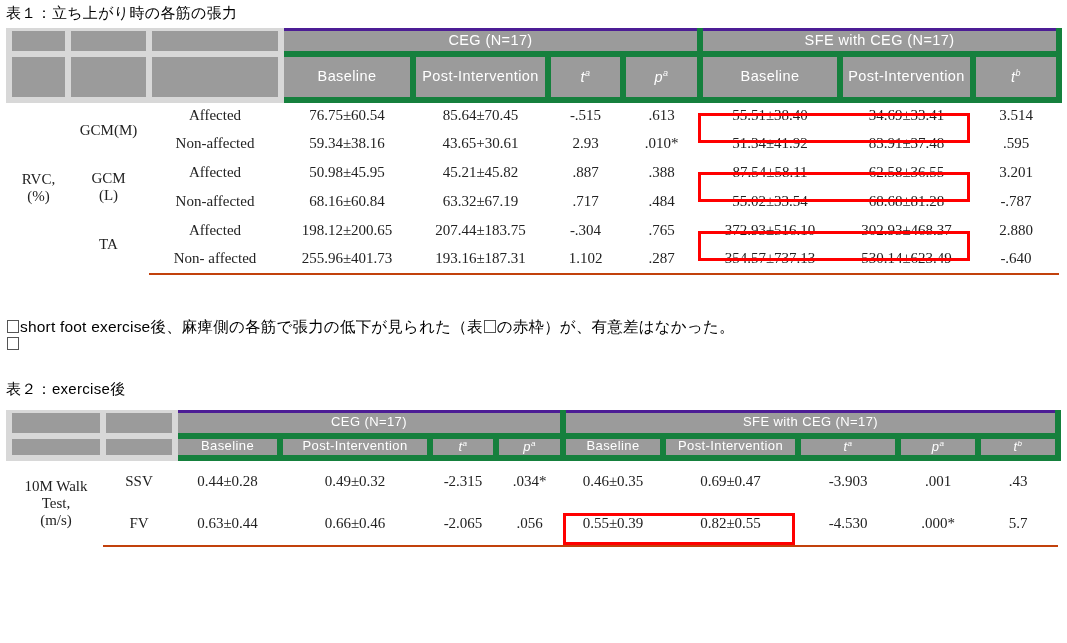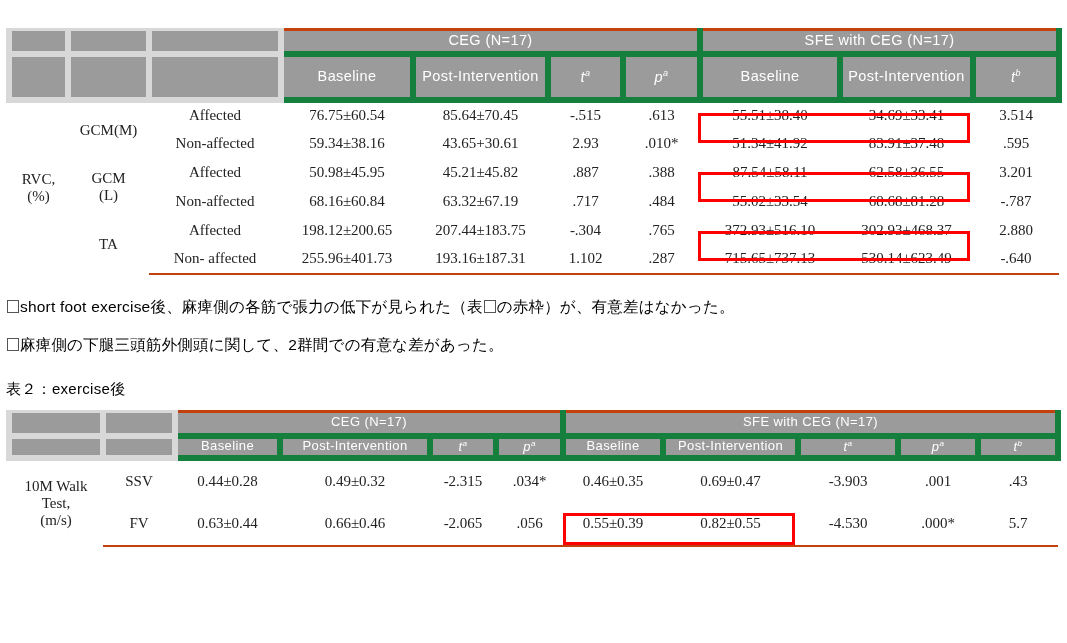--- a/index.html
+++ b/index.html
@@ -64,21 +64,21 @@
     text-align: center;
     vertical-align: middle;
     font-size: 15px;
     border: none;
     font-family: "Liberation Serif", "DejaVu Serif", serif;
   }
   #table1 .bd { height: 29px; }
   #table2 .bd { height: 44px; }
   .bd.lbl { font-size: 15px; }
 
-  .topline { border-top: 3px solid #c2410c; }
+  .topline { border-top: 3px solid #4c1d95; }
   .botline { border-bottom: 2px solid #c2410c; }
 
   .sup { font-size: 0.62em; vertical-align: super; font-style: italic; }
   .ital { font-style: italic; }
 
   
   .redbox {
     position: absolute;
     border: 3px solid #ff0000;
     background: transparent;
@@ -86,37 +86,38 @@
   }
 
   .note {
     position: absolute;
     font-size: 15.5px;
     color: #000;
     white-space: nowrap;
     font-family: "Liberation Sans", "DejaVu Sans", sans-serif;
     letter-spacing: 0.2px;
   }
-  #note1a { left: 6px; top: 297px; }
+  #note1a { left: 6px; top: 317px; }
   #note1b { left: 6px; top: 335px; }
   #note2a { left: 6px; top: 583px; }
   #note2b { left: 6px; top: 611px; }
   .tofu {
     display: inline-block;
     width: 12px; height: 13px;
     border: 1px solid #555;
     vertical-align: -1px;
     margin: 0 1px;
   }
 </style>
 </head>
 <body>
 
 <div class="page">
 
+  <div class="caption" id="caption1">表１：立ち上がり時の各筋の張力</div>
 
   <table class="tbl" id="table1">
     <colgroup>
       <col style="width:59px">
         <col style="width:81px">
         <col style="width:132px">
       <col style="width:132px">
         <col style="width:135px">
         <col style="width:75px">
         <col style="width:77px">
@@ -209,33 +210,33 @@
         <td class="bd">372.93±516.10</td>
         <td class="bd">302.93±468.37</td>
         <td class="bd">2.880</td>
       </tr>
       <tr>
         <td class="bd botline">Non- affected</td>
         <td class="bd botline">255.96±401.73</td>
         <td class="bd botline">193.16±187.31</td>
         <td class="bd botline">1.102</td>
         <td class="bd botline">.287</td>
-        <td class="bd botline">715.65±737.13</td>
+        <td class="bd botline">354.57±737.13</td>
         <td class="bd botline">530.14±623.49</td>
         <td class="bd botline">-.640</td>
       </tr>
     </tbody>
   </table>
 
   <div class="redbox" style="left:698px; top:113px; width:272px; height:30px;"></div>
   <div class="redbox" style="left:698px; top:172px; width:272px; height:30px;"></div>
   <div class="redbox" style="left:698px; top:231px; width:272px; height:30px;"></div>
 
   <div class="note" id="note1a"><span class="tofu"></span><span>short foot exercise後、麻痺側の各筋で張力の低下が見られた（表</span><span class="tofu"></span><span>の赤枠）が、有意差はなかった。</span></div>
-  <div class="note" id="note1b"><span class="tofu"></span><span>麻痺側の下腿三頭筋外側頭に関して、2群間での有意な差があった。</span></div>
+  <div class="note" id="note1b"><span class="tofu"></span></div>
 
   <div class="caption" id="caption2">表２：exercise後</div>
 
   <table class="tbl" id="table2">
     <colgroup>
       <col style="width:94px">
         <col style="width:72px">
       <col style="width:105px">
         <col style="width:150px">
         <col style="width:66px">

